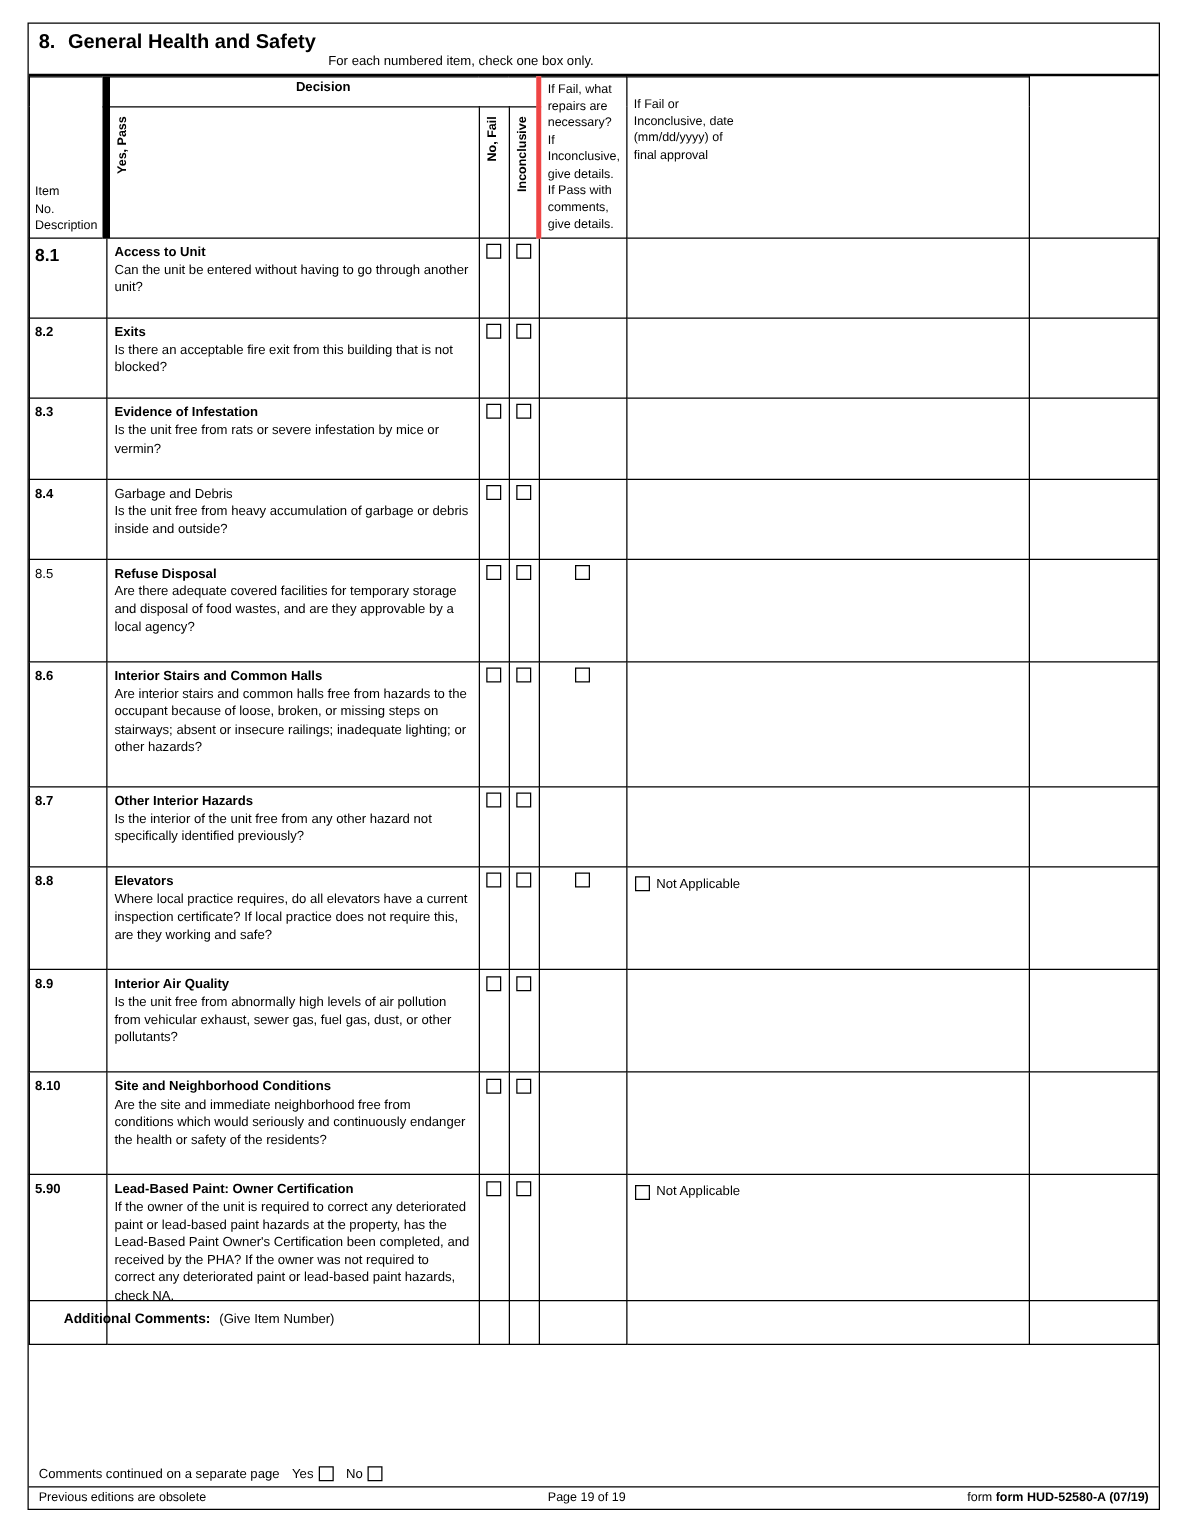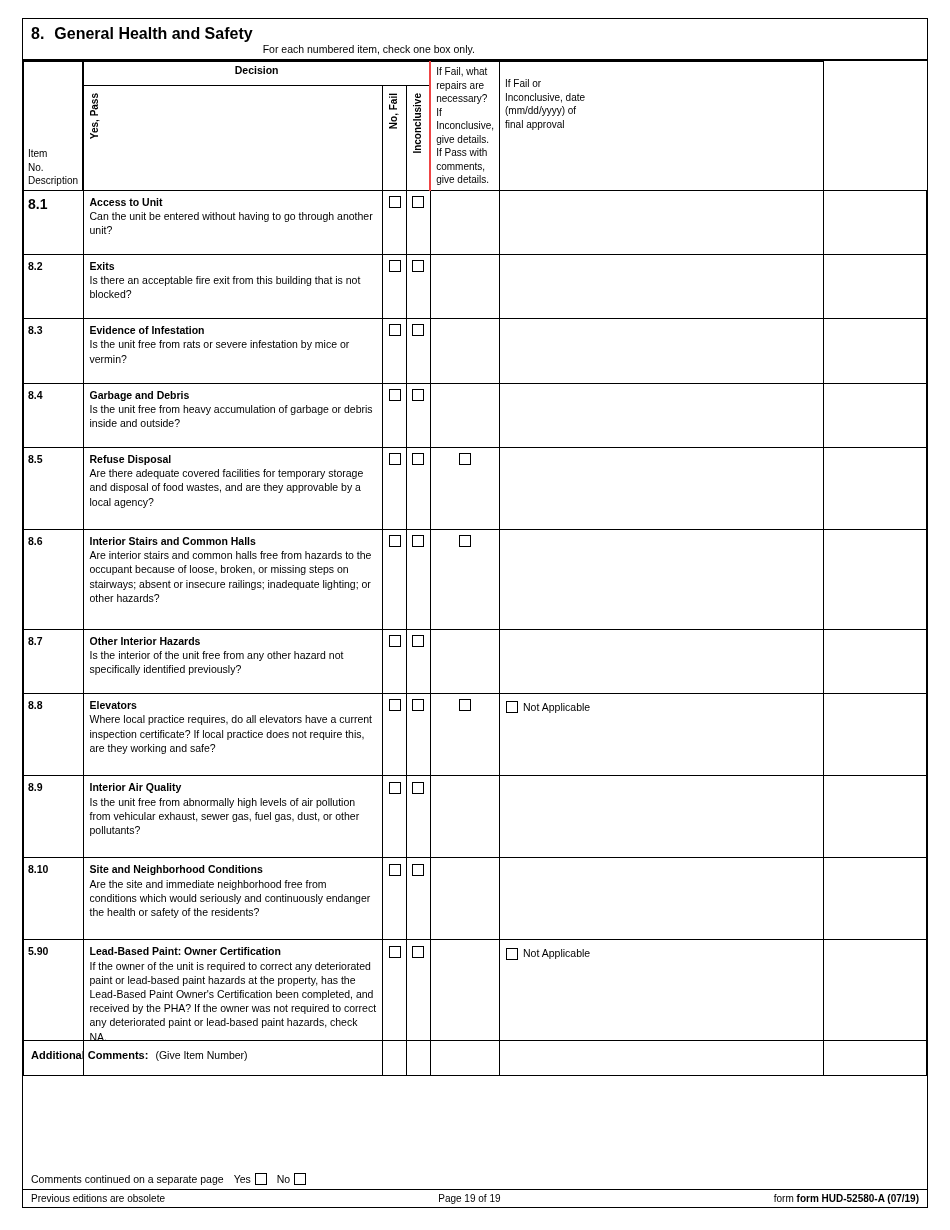--- a/index.html
+++ b/index.html
@@ -101,20 +101,21 @@
       border-bottom: 1px solid #000;
     }
     
     .footer-comments {
       padding: 8px 8px 4px 8px;
       border-top: 1px solid #000;
     }
     .footer-comments-title {
       font-weight: bold;
       font-size: 11px;
+      margin-left: 20px;
     }
     .footer-bottom {
       display: flex;
       align-items: center;
       padding: 8px 8px 4px 8px;
       gap: 10px;
       font-size: 10.5px;
     }
     .footer-bottom .checkbox-inline {
       display: inline-flex;
@@ -146,26 +147,26 @@
       <col style="width:305px">
       <col style="width:24px">
       <col style="width:24px">
       <col style="width:24px">
       <col style="width:370px">
       <col style="width:115px">
     </colgroup>
     <thead>
 
       <tr>
-        <th rowspan="2" class="col-header-desc" style="vertical-align:bottom; text-align:left; font-size:10px; padding:2px 4px; border-right:2px solid #000000;">
+        <th rowspan="2" class="col-header-desc" style="vertical-align:bottom; text-align:left; font-size:10px; padding:2px 4px; border-right:6px solid #000000;">
           <div style="font-weight:normal;">Item<br>No.</div>
           <div style="font-weight:normal;">Description</div>
         </th>
         <th colspan="3" class="decision-group-header">Decision</th>
-        <th rowspan="2" style="text-align:left; vertical-align:top; padding:3px 5px; font-size:10px; font-weight:normal; border-left:2px solid #ef4444;">
+        <th rowspan="2" style="text-align:left; vertical-align:top; padding:3px 5px; font-size:10px; font-weight:normal; border-left:4px solid #ef4444;">
           <span>If Fail, what repairs are necessary?<br>If Inconclusive, give details.<br>If Pass with comments, give details.</span>
         </th>
         <th rowspan="2" style="text-align:left; vertical-align:top; padding:15px 5px; font-size:10px; font-weight:normal;">
           <span>If Fail or<br>Inconclusive, date<br>(mm/dd/yyyy) of<br>final approval</span>
         </th>
       </tr>
 
       <tr>
         <th class="checkbox-cell" style="border-top:none;">
           <span class="rotated">Yes, Pass</span>
@@ -202,29 +203,29 @@
           <td style="padding: 4px; font-weight: bold; font-size: 10.5px; vertical-align: top;">8.3</td>
           <td class="item-desc-cell"><span style="font-weight:bold;">Evidence of Infestation</span><br>Is the unit free from rats or severe infestation by mice or vermin?</td>
           <td class="checkbox-cell"><span class="checkbox-box"></span></td>
           <td class="checkbox-cell"><span class="checkbox-box"></span></td>
           <td class="checkbox-cell"></td>
           <td class="repair-cell"></td>
           <td class="final-approval-cell"></td>
         </tr>
         <tr>
           <td style="padding: 4px; font-weight: bold; font-size: 10.5px; vertical-align: top;">8.4</td>
-          <td class="item-desc-cell"><span style="font-weight:bold;">Garbage and Debris</span><br>Is the unit free from heavy accumulation of garbage or debris inside and outside?</td>
-          <td class="checkbox-cell"><span class="checkbox-box"></span></td>
-          <td class="checkbox-cell"><span class="checkbox-box"></span></td>
-          <td class="checkbox-cell"></td>
-          <td class="repair-cell"></td>
-          <td class="final-approval-cell"></td>
-        </tr>
-        <tr>
-          <td style="padding: 4px; font-weight: bold; font-size: 10.5px; vertical-align: top;">8.5</td>
+          <td class="item-desc-cell"><span style="font-weight:normal;">Garbage and Debris</span><br>Is the unit free from heavy accumulation of garbage or debris inside and outside?</td>
+          <td class="checkbox-cell"><span class="checkbox-box"></span></td>
+          <td class="checkbox-cell"><span class="checkbox-box"></span></td>
+          <td class="checkbox-cell"></td>
+          <td class="repair-cell"></td>
+          <td class="final-approval-cell"></td>
+        </tr>
+        <tr>
+          <td style="padding: 4px; font-weight: normal; font-size: 10.5px; vertical-align: top;">8.5</td>
           <td class="item-desc-cell"><span style="font-weight:bold;">Refuse Disposal</span><br>Are there adequate covered facilities for temporary storage and disposal of food wastes, and are they approvable by a local agency?</td>
           <td class="checkbox-cell"><span class="checkbox-box"></span></td>
           <td class="checkbox-cell"><span class="checkbox-box"></span></td>
           <td class="checkbox-cell"><span class="checkbox-box"></span></td>
           <td class="repair-cell"></td>
           <td class="final-approval-cell"></td>
         </tr>
         <tr>
           <td style="padding: 4px; font-weight: bold; font-size: 10.5px; vertical-align: top;">8.6</td>
           <td class="item-desc-cell"><span style="font-weight:bold;">Interior Stairs and Common Halls</span><br>Are interior stairs and common halls free from hazards to the occupant because of loose, broken, or missing steps on stairways; absent or insecure railings; inadequate lighting; or other hazards?</td>

